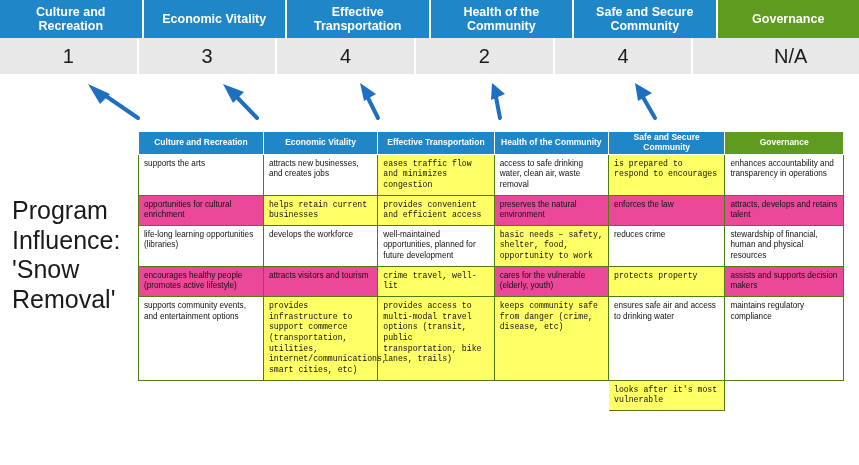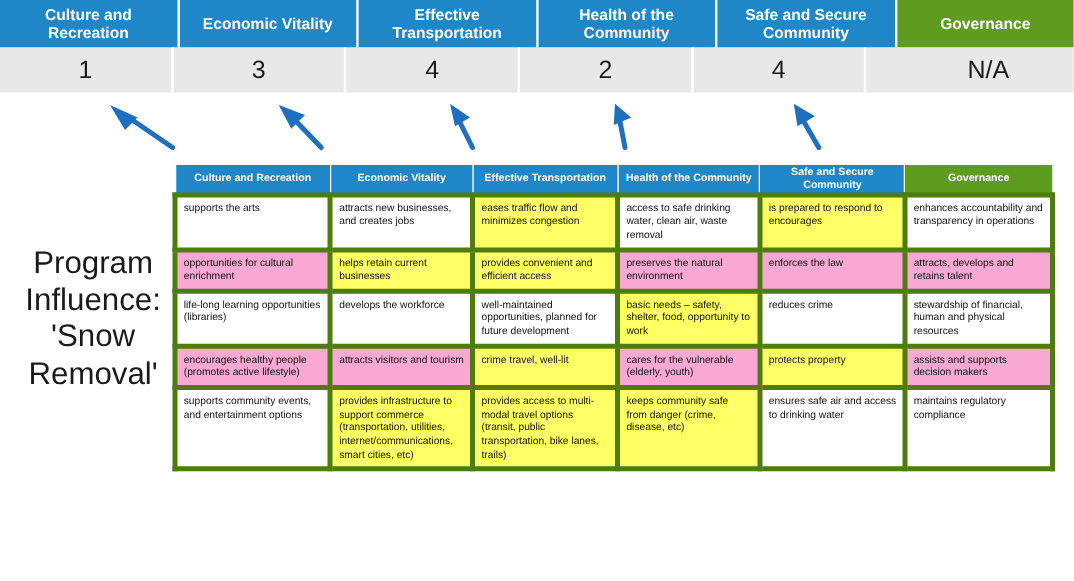--- a/index.html
+++ b/index.html
@@ -85,21 +85,21 @@
 
   
   #left-label {
     position: absolute;
     left: 12px;
     top: 196px;
     width: 125px;
     font-size: 25px;
     color: #1a1a1a;
     line-height: 1.18;
-    text-align: center;
+    text-align: left;
   }
 
   
   #matrix {
     position: absolute;
     left: 138px;
     top: 131px;
     width: 706px;
     border-collapse: collapse;
     table-layout: fixed;
@@ -119,29 +119,30 @@
   }
   #matrix th.gov {
     background: #5f9b1e;
   }
   #matrix td {
     font-size: 8.2px;
     color: #111111;
     vertical-align: top;
     line-height: 1.3;
     padding: 4px 5px 4px 5px;
-    border: 4px solid #4d7c0f;
+    border: 1px solid #4d7c0f;
     background: #ffffff;
     box-sizing: border-box;
   }
   #matrix tr.alt td {
-    background: #f9a8d4;
+    background: #ec4899;
   }
   #matrix td.hl {
     background: #ffff66 !important;
+    font-family: Liberation Mono, monospace;
   }
   #matrix td.empty {
     background: #ffffff !important;
     border-color: #ffffff;
   }
   #matrix tr.alt td.empty {
     background: #ffffff !important;
   }
 </style>
 </head>
@@ -239,14 +240,22 @@
         <td>assists and supports decision makers</td>
       </tr>
       <tr>
         <td>supports community events, and entertainment options</td>
         <td class="hl">provides infrastructure to support commerce (transportation, utilities, internet/communications, smart cities, etc)</td>
         <td class="hl">provides access to multi-modal travel options (transit, public transportation, bike lanes, trails)</td>
         <td class="hl">keeps community safe from danger (crime, disease, etc)</td>
         <td>ensures safe air and access to drinking water</td>
         <td>maintains regulatory compliance</td>
       </tr>
+      <tr class="alt">
+        <td class="empty"></td>
+        <td class="empty"></td>
+        <td class="empty"></td>
+        <td class="empty"></td>
+        <td class="hl">looks after it's most vulnerable</td>
+        <td class="empty"></td>
+      </tr>
     </tbody>
 </table>
 
 </body></html>

